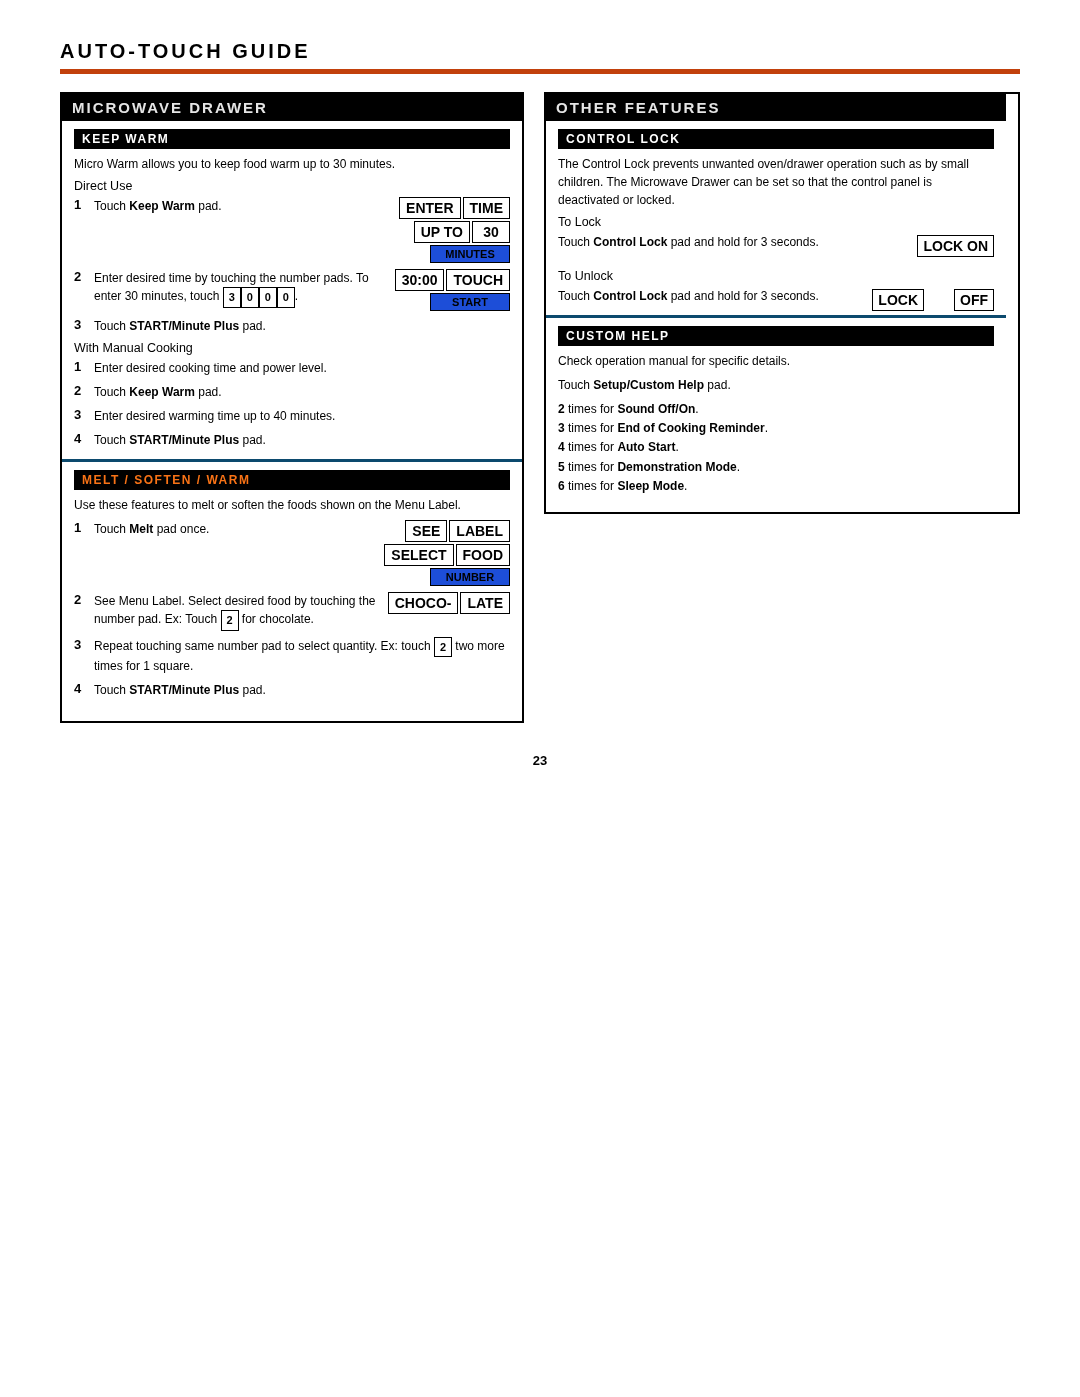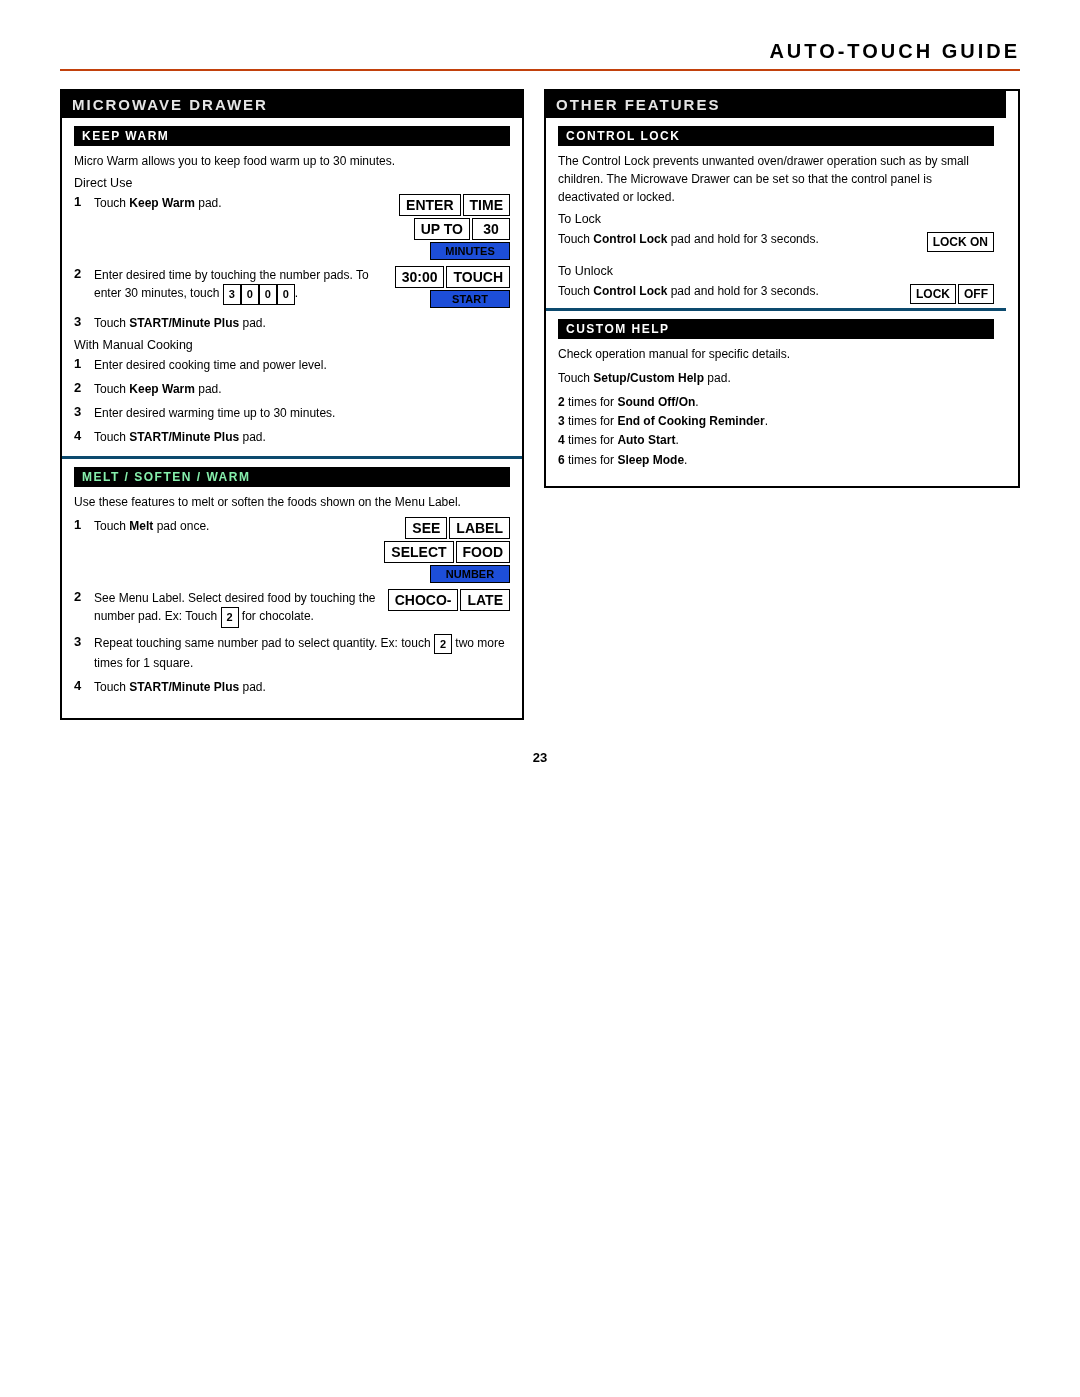--- a/index.html
+++ b/index.html
@@ -6,26 +6,26 @@
     body {
       background: #fff;
       font-family: Arial, Helvetica, sans-serif;
       font-size: 13px;
       color: #000;
       width: 1080px;
       min-height: 1397px;
       padding: 40px 60px;
     }
     .page-title {
-      text-align: right;
+      text-align: left;
       font-size: 20px;
       font-weight: bold;
       letter-spacing: 3px;
       text-transform: uppercase;
-      border-bottom: 2px solid #c2410c;
+      border-bottom: 5px solid #c2410c;
       padding-bottom: 6px;
       margin-bottom: 18px;
     }
     .two-col {
       display: flex;
       gap: 20px;
       align-items: flex-start;
     }
     .col-left {
       flex: 1 1 0;
@@ -144,25 +144,26 @@
       vertical-align: middle;
     }
     .lock-display {
       display: flex;
       gap: 2px;
       margin-left: 8px;
       margin-top: 2px;
     }
     .lock-cell {
       border: 1.5px solid #000;
-      font-size: 12px;
+      font-size: 14px;
       font-weight: bold;
       padding: 2px 5px;
       text-align: center;
       background: #fff;
+      margin-left: 28px;
     }
     .custom-help-list {
       list-style: none;
       padding: 0;
       margin: 4px 0 0 0;
     }
     .custom-help-list li {
       font-size: 12px;
       line-height: 1.6;
     }
@@ -247,30 +248,30 @@
       <div class="step-row">
         <span class="step-num">1</span>
         <span class="step-text">Enter desired cooking time and power level.</span>
       </div>
       <div class="step-row">
         <span class="step-num">2</span>
         <span class="step-text">Touch <b>Keep Warm</b> pad.</span>
       </div>
       <div class="step-row">
         <span class="step-num">3</span>
-        <span class="step-text">Enter desired warming time up to 30 minutes.</span>
+        <span class="step-text">Enter desired warming time up to 40 minutes.</span>
       </div>
       <div class="step-row">
         <span class="step-num">4</span>
         <span class="step-text">Touch <b>START/Minute Plus</b> pad.</span>
       </div>
     </div>
 
     <div class="subsection">
-      <div class="section-header" style="background:#000;color:#86efac;font-size:12px;letter-spacing:1.5px;margin-bottom:6px;padding:3px 8px;">
+      <div class="section-header" style="background:#000;color:#f97316;font-size:12px;letter-spacing:1.5px;margin-bottom:6px;padding:3px 8px;">
         <span>MELT / SOFTEN / WARM</span>
       </div>
       <div class="subsection-desc">Use these features to melt or soften the foods shown on the Menu Label.</div>
 
       <div class="step-with-display">
         <div class="step-content">
           <span class="step-num">1</span>
           <span class="step-text">Touch <b>Melt</b> pad once.</span>
         </div>
         <div class="step-display">
@@ -345,20 +346,21 @@
     <div class="subsection">
       <div class="section-header" style="background:#000;color:#fff;font-size:12px;letter-spacing:1.5px;margin-bottom:6px;padding:3px 8px;">
         <span>CUSTOM HELP</span>
       </div>
       <div class="subsection-desc">Check operation manual for specific details.</div>
       <div class="step-text" style="margin-bottom:6px;">Touch <b>Setup/Custom Help</b> pad.</div>
       <ul class="custom-help-list">
         <li><b>2</b> times for <b>Sound Off/On</b>.</li>
         <li><b>3</b> times for <b>End of Cooking Reminder</b>.</li>
         <li><b>4</b> times for <b>Auto Start</b>.</li>
+        <li><b>5</b> times for <b>Demonstration Mode</b>.</li>
         <li><b>6</b> times for <b>Sleep Mode</b>.</li>
       </ul>
     </div>
   </div>
 
 </div>
 
 <div class="page-number">23</div>
 
 </body></html>

